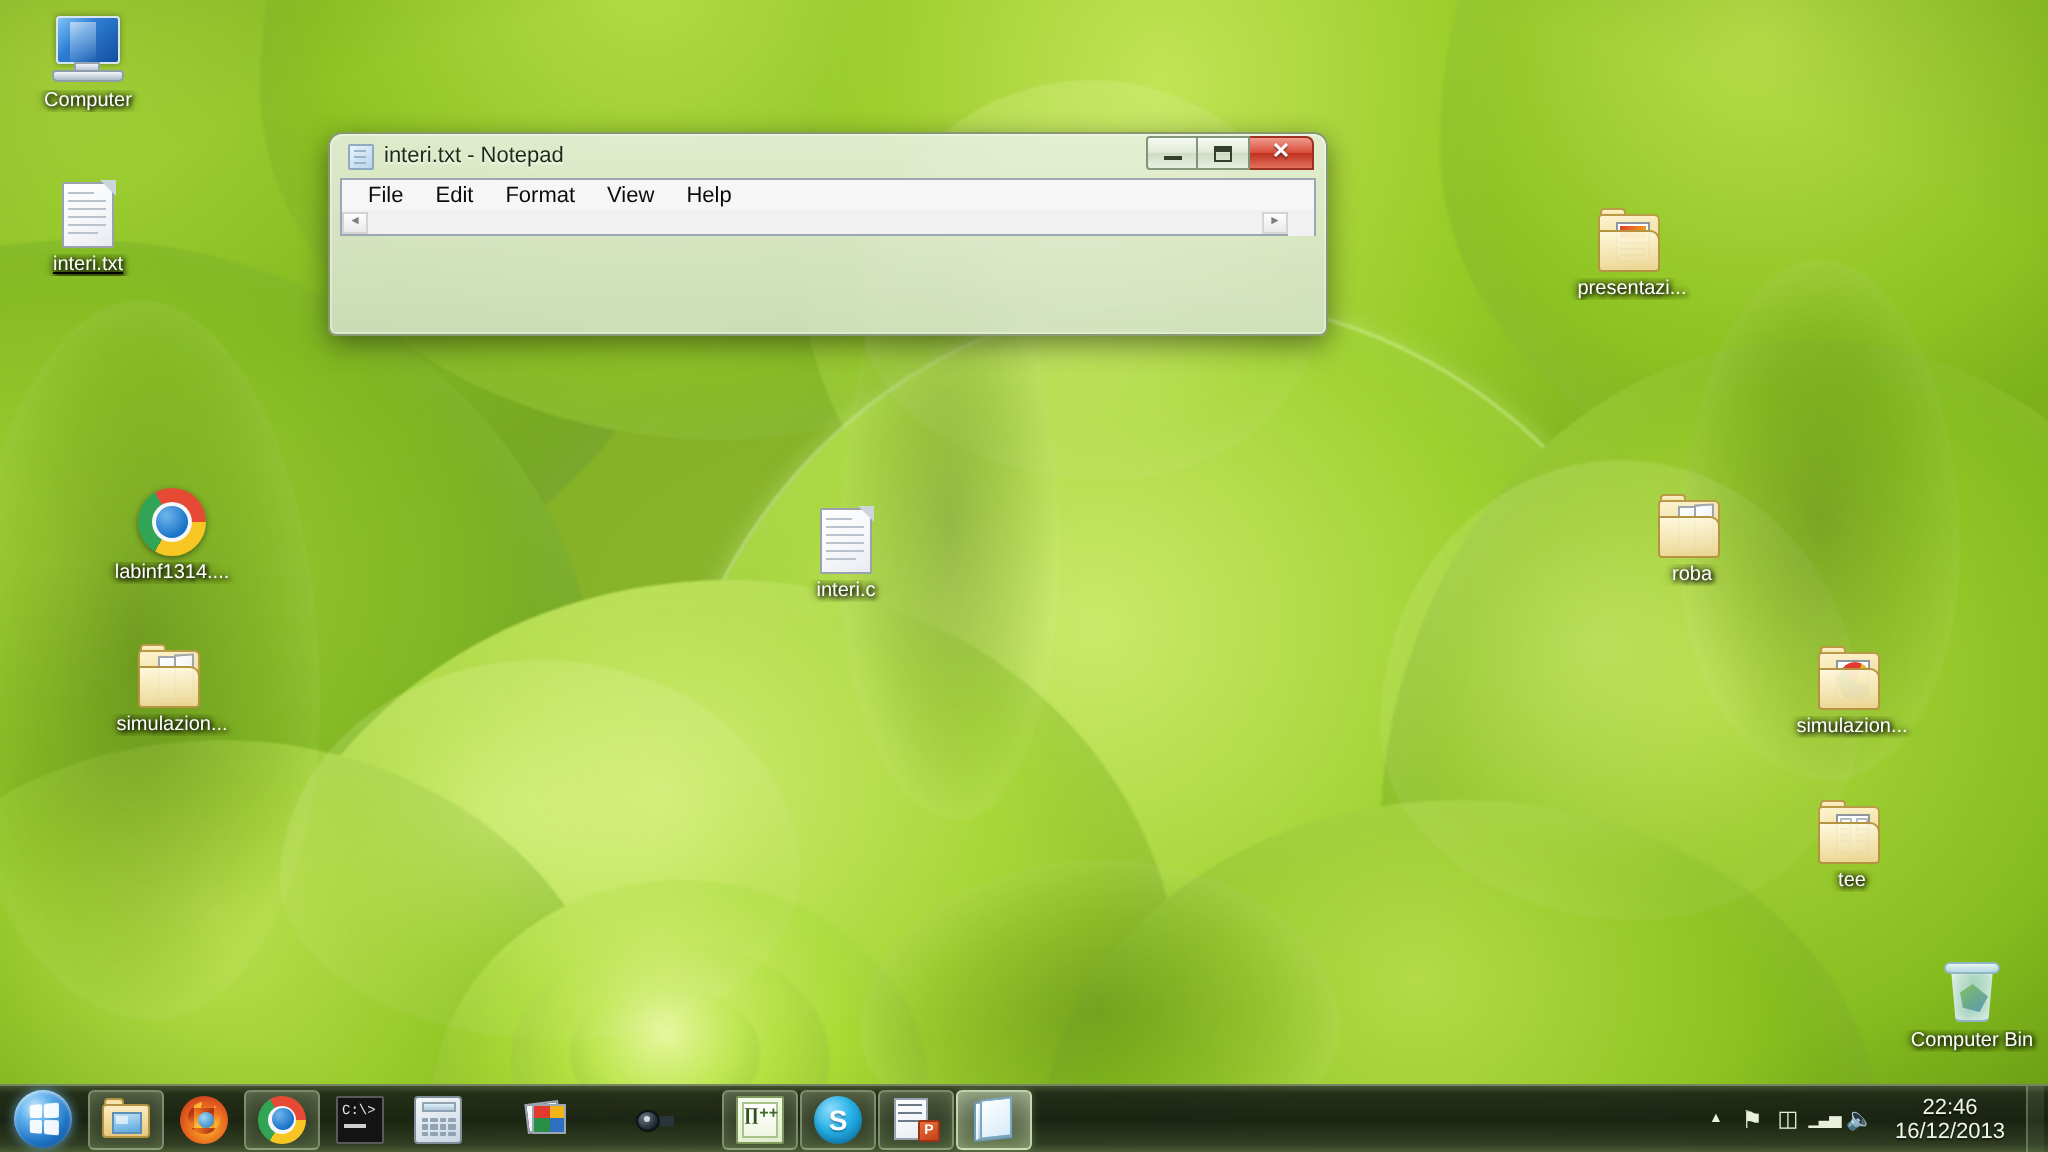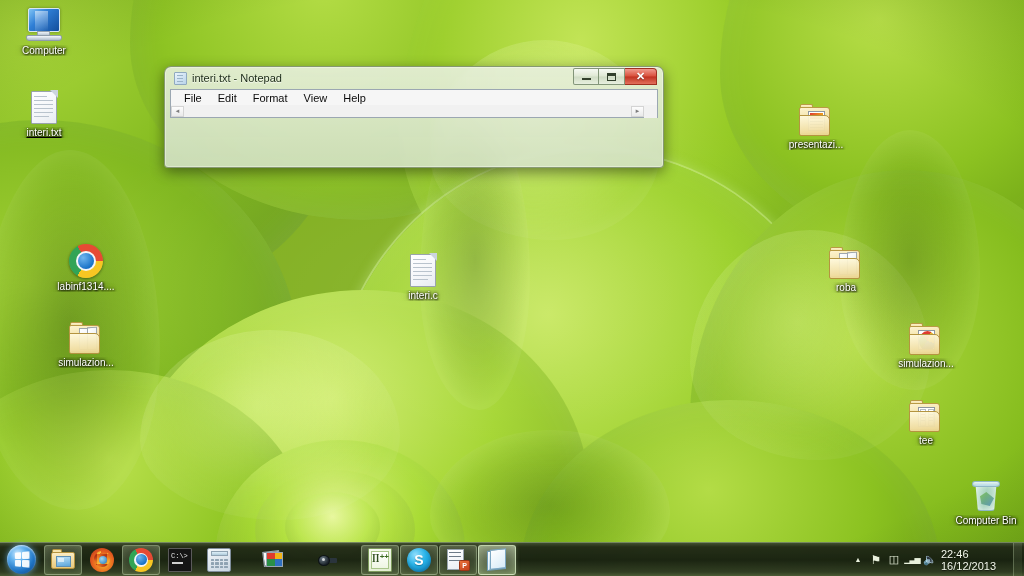--- a/index.html
+++ b/index.html
@@ -417,21 +417,21 @@
     border:1px solid #7ca7c2; transform:skewY(-6deg);
   }
 
   
   #tray{
     margin-left:auto; display:flex; align-items:center; height:34px; padding-right:2px;
   }
   #tray .tico{ width:18px; height:22px; display:flex; align-items:center; justify-content:center;
     color:#e8f0dc; }
   #clock{
-    width:72px; color:#f2f7ea; font-size:11px; line-height:12px;
+    width:72px; text-align:center; color:#f2f7ea; font-size:11px; line-height:12px;
     text-shadow:0 1px 1px rgba(0,0,0,.6);
     padding:0 2px;
   }
   #showdesk{
     width:9px; height:34px; margin-left:2px;
     border-left:1px solid rgba(180,200,160,.35);
     background:linear-gradient(180deg, rgba(230,245,210,.10), rgba(120,150,90,.10));
   }
 </style>
 </head>

